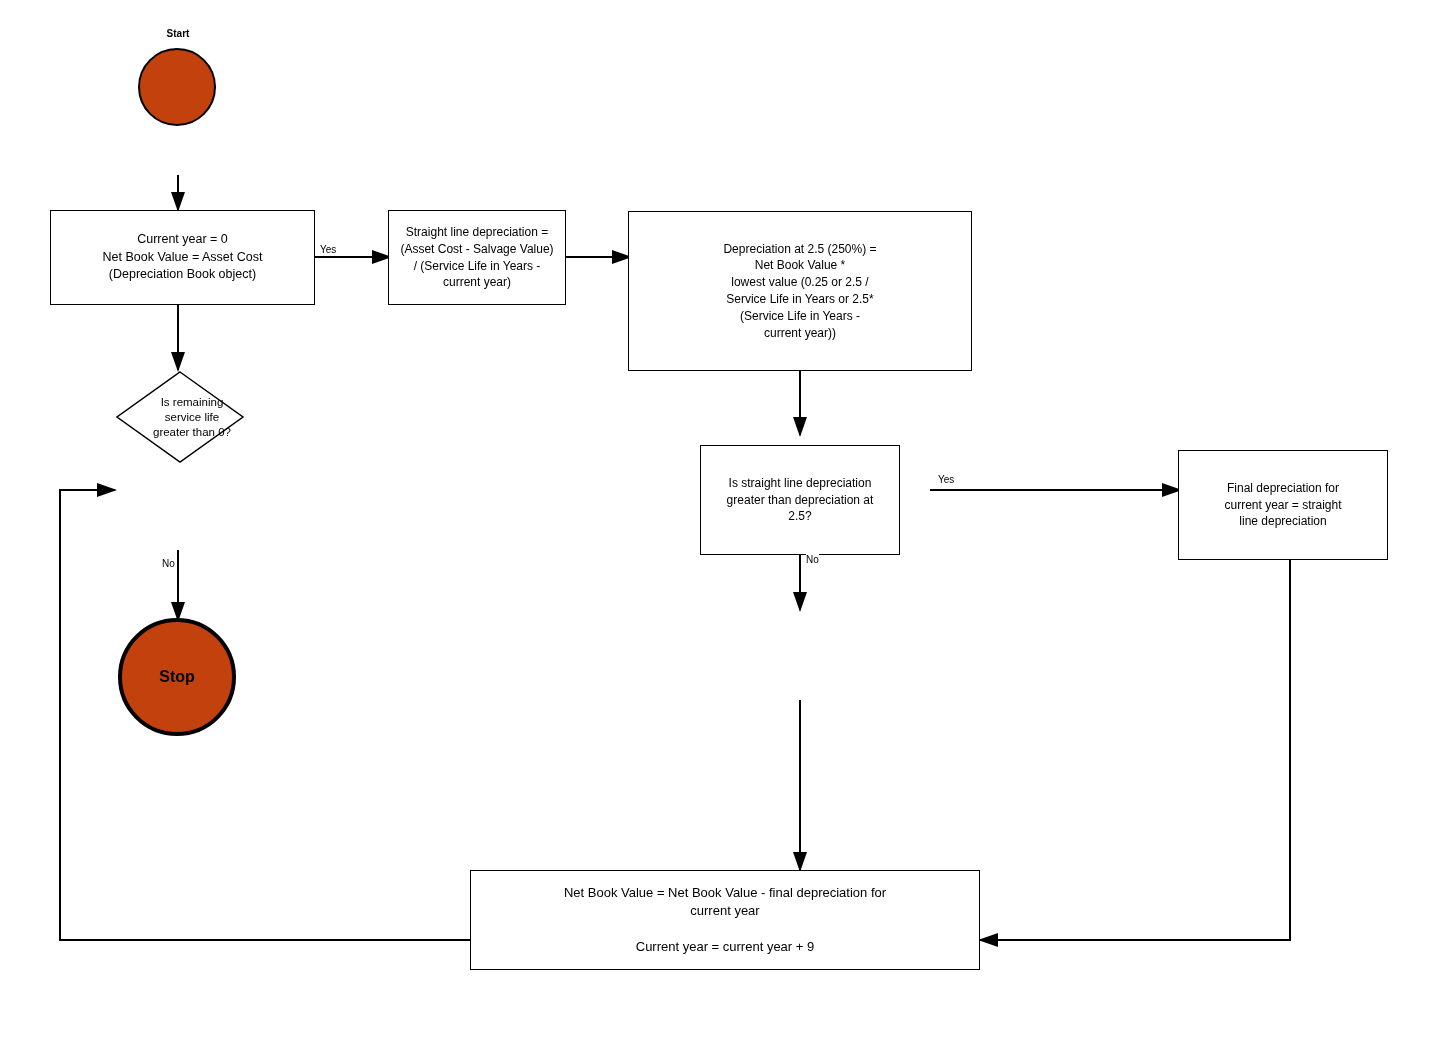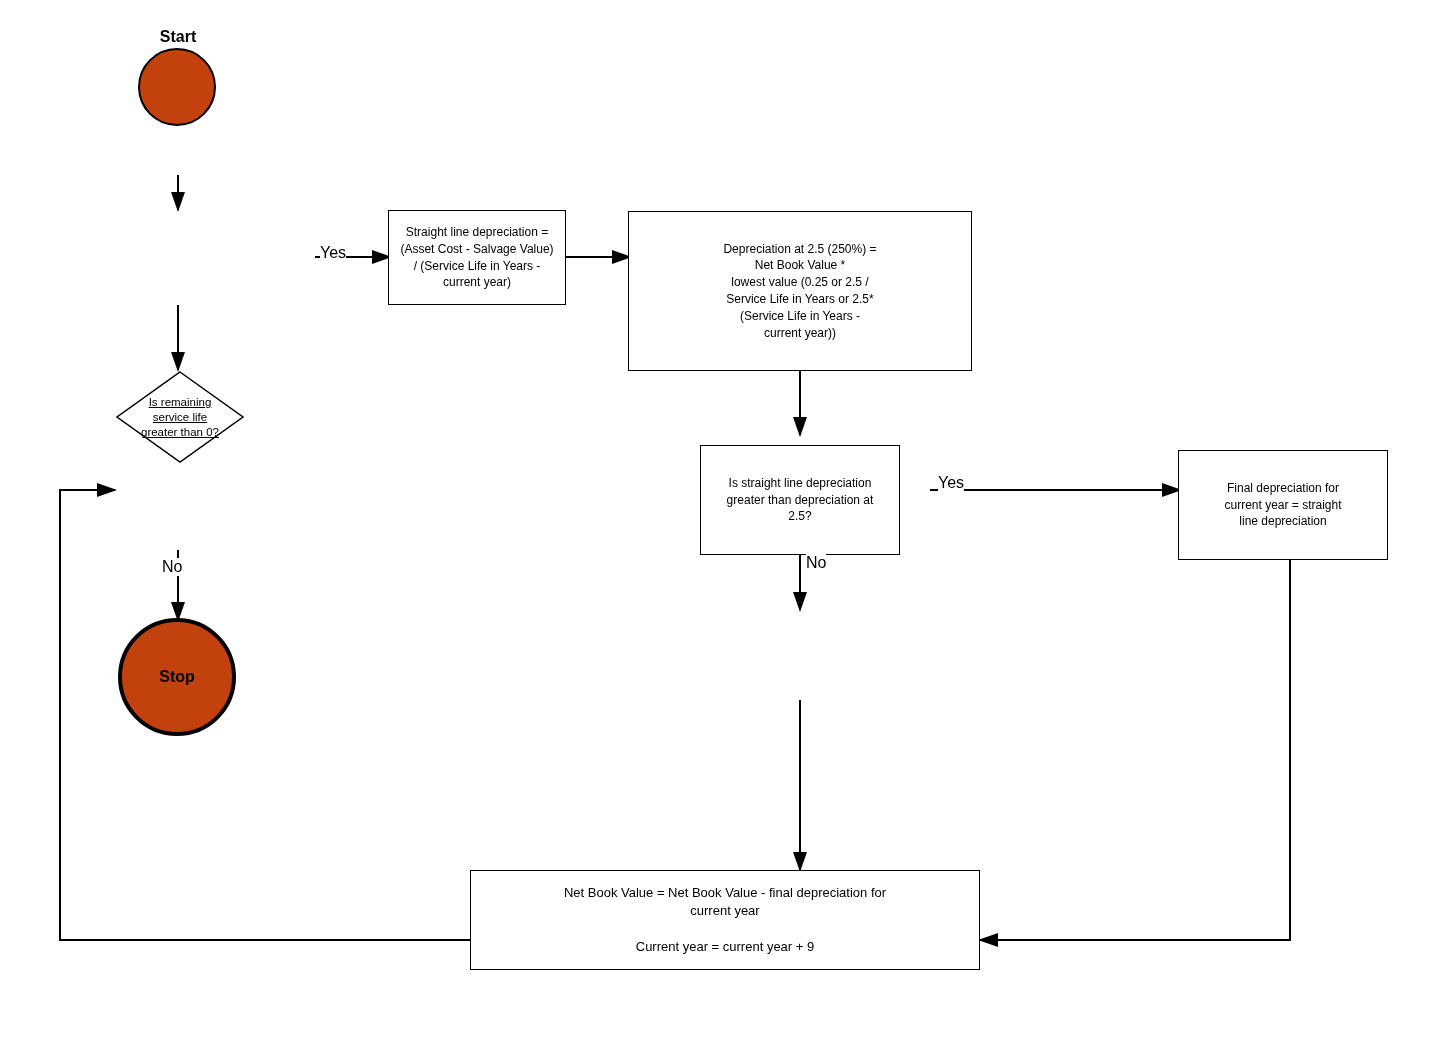--- a/index.html
+++ b/index.html
@@ -41,21 +41,21 @@
     svg.arrows {
       position: absolute;
       top: 0;
       left: 0;
       width: 1437px;
       height: 1064px;
       pointer-events: none;
     }
     .label-text {
       position: absolute;
-      font-size: 16px;
+      font-size: 10px;
       background: #fff;
     }
   </style>
 </head>
 <body>
 
 <div id="flowchart">
 
   <svg class="arrows">
 
@@ -86,20 +86,25 @@
     <polyline points="590,940 60,940 60,490 115,490" stroke="#000" stroke-width="2" fill="none" marker-end="url(#arrowhead)"></polyline>
 
     <line x1="178" y1="550" x2="178" y2="620" stroke="#000" stroke-width="2" marker-end="url(#arrowhead)"></line>
 
   </svg>
 
   <div class="node label-text" style="left:148px; top:28px; width:60px; font-weight:bold;">Start</div>
 
   <div class="node circle-node" style="left:138px; top:48px; width:78px; height:78px;"></div>
 
+  <div class="node rect-node" style="left:50px; top:210px; width:265px; height:95px; font-size:12.5px;">
+    <span style="white-space:pre-line;">Current year = 0
+Net Book Value = Asset Cost
+(Depreciation Book object)</span>
+  </div>
 
   <div class="label-text" style="left:320px; top:244px;">Yes</div>
 
   <div class="node rect-node" style="left:388px; top:210px; width:178px; height:95px; font-size:12px;">
     <span style="white-space:pre-line;">Straight line depreciation =
 (Asset Cost - Salvage Value)
 / (Service Life in Years -
 current year)</span>
   </div>
 
@@ -136,21 +141,21 @@
 current year
 
 Current year = current year + 9</span>
   </div>
 
   <div style="position:absolute; left:115px; top:370px; width:130px; height:95px;">
 
     <svg width="130" height="95" style="position:absolute; top:0; left:0;">
       <polygon points="65,2 128,47 65,92 2,47" fill="white" stroke="black" stroke-width="1.5"></polygon>
     </svg>
-    <div style="position:absolute; top:0; left:0; width:130px; height:95px; display:flex; align-items:center; justify-content:center; text-align:center; font-size:11.5px; padding:0 15px; line-height:1.3;text-decoration:underline;">
+    <div style="position:absolute; top:0; left:12px; width:130px; height:95px; display:flex; align-items:center; justify-content:center; text-align:center; font-size:11.5px; padding:0 15px; line-height:1.3;">
       <span style="white-space:pre-line;">Is remaining service life
 greater than 0?</span>
     </div>
   </div>
 
   <div class="label-text" style="left:162px; top:558px;">No</div>
 
   <div class="node circle-node thick" style="left:118px; top:618px; width:118px; height:118px; font-size:16px; font-weight:bold;">
     <span>Stop</span>
   </div>

